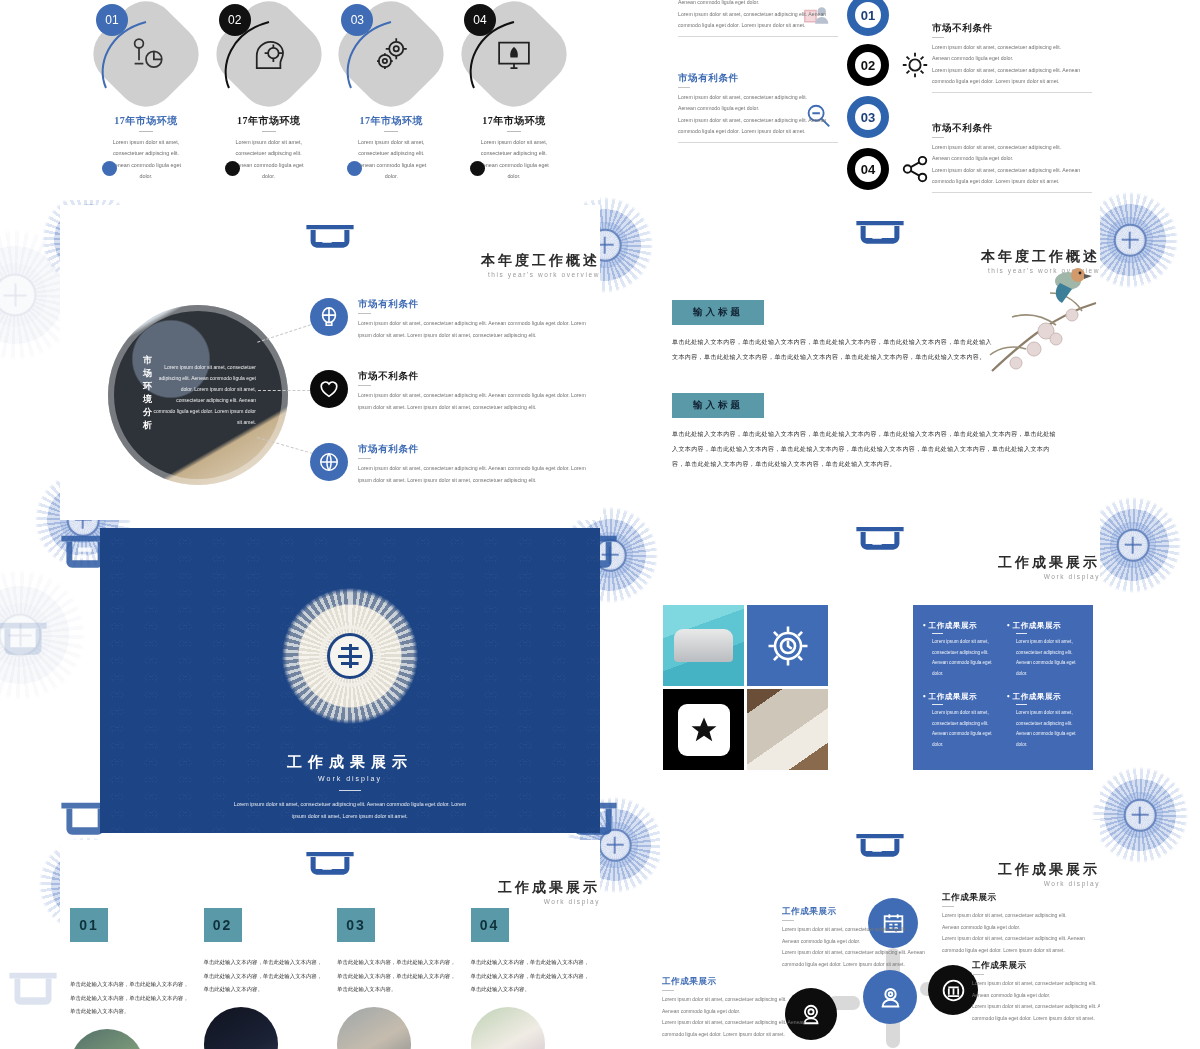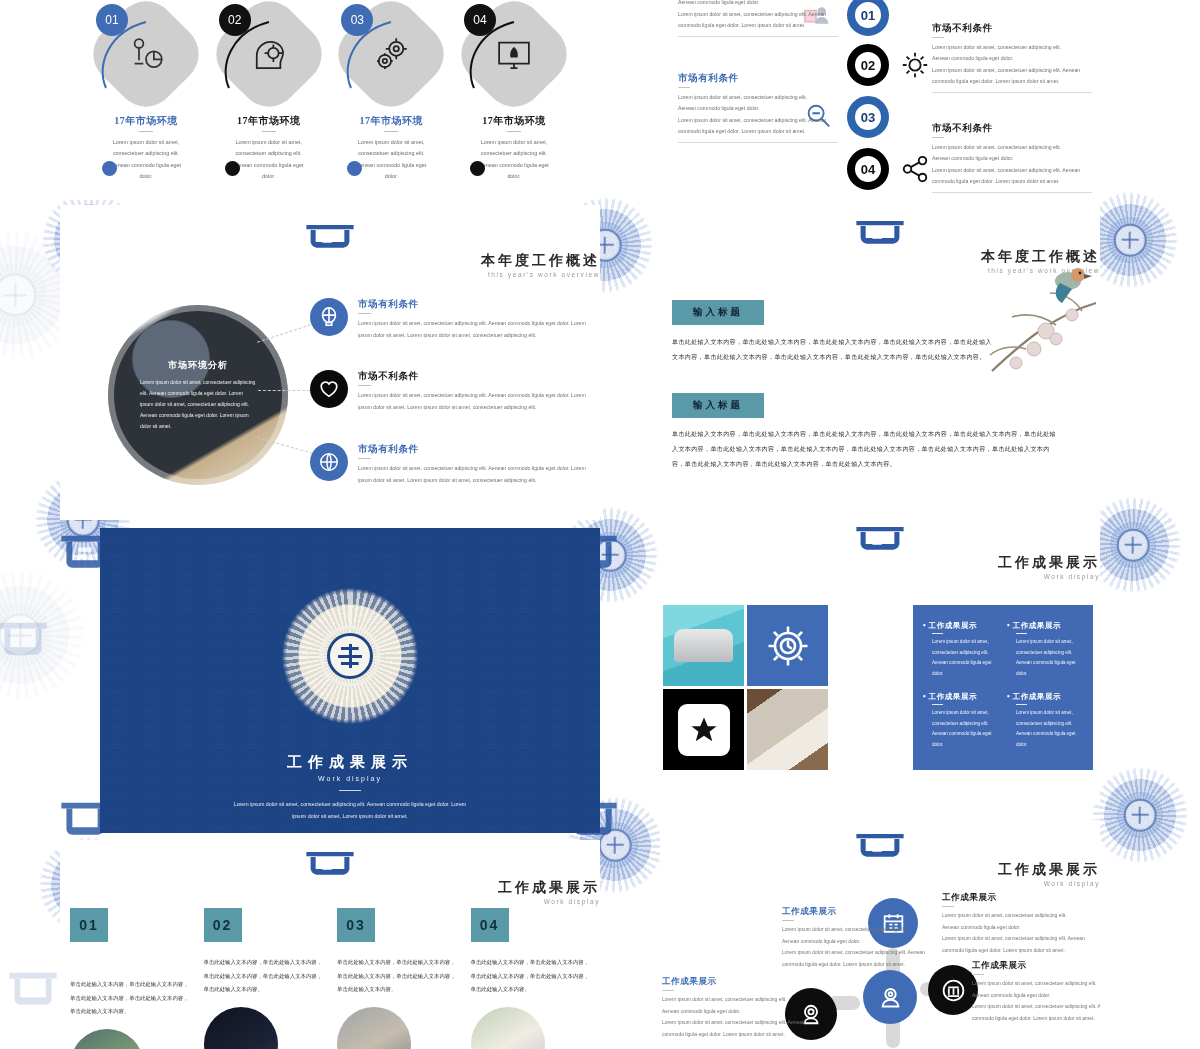--- a/index.html
+++ b/index.html
@@ -99,22 +99,22 @@
   .txtblk .rule{ height:1px; background:#d8d8d8; margin-top:4px; }
 
   
   .s3 { left:60px; top:205px; width:540px; height:315px; }
   .photo-circle{
     position:absolute; left:48px; top:100px; width:180px; height:180px; border-radius:50%;
     background:
       radial-gradient(circle at 35% 30%, #5d6878 0 22%, rgba(0,0,0,0) 23%),
       linear-gradient(150deg,#b9c3ce 0 14%, #2e3339 16% 72%, #c6b08c 74%, #e3d9c6 100%);
     box-shadow: inset 0 0 0 6px rgba(255,255,255,.35);
-    display:flex; flex-direction:column; align-items:center; justify-content:center;
-    text-align:left; color:#fff; padding:0 32px;
+    display:flex; flex-direction:row; align-items:center; justify-content:center;
+    text-align:right; color:#fff; padding:0 32px;
   }
   .photo-circle h4{ font-family:"Liberation Serif",serif; font-size:9px; letter-spacing:1px; margin-bottom:5px; }
   .photo-circle p{ font-size:5px; line-height:2.2; opacity:.92; }
   .ovrow{ position:absolute; left:250px; width:285px; display:flex; gap:10px; }
   .ov-ico{ width:38px; height:38px; min-width:38px; border-radius:50%; display:flex;
            align-items:center; justify-content:center; }
   .ov-ico.blue{ background:#3f6cb4; } .ov-ico.black{ background:#0a0a0a; }
   .ov-ico svg{ width:22px; height:22px; }
   .ovrow h5{ font-family:"Liberation Serif",serif; font-size:9.5px; letter-spacing:.6px; }
   .ovrow .u{ display:block; width:13px; height:1px; background:#c0c0c0; margin:2px 0 4px; }

